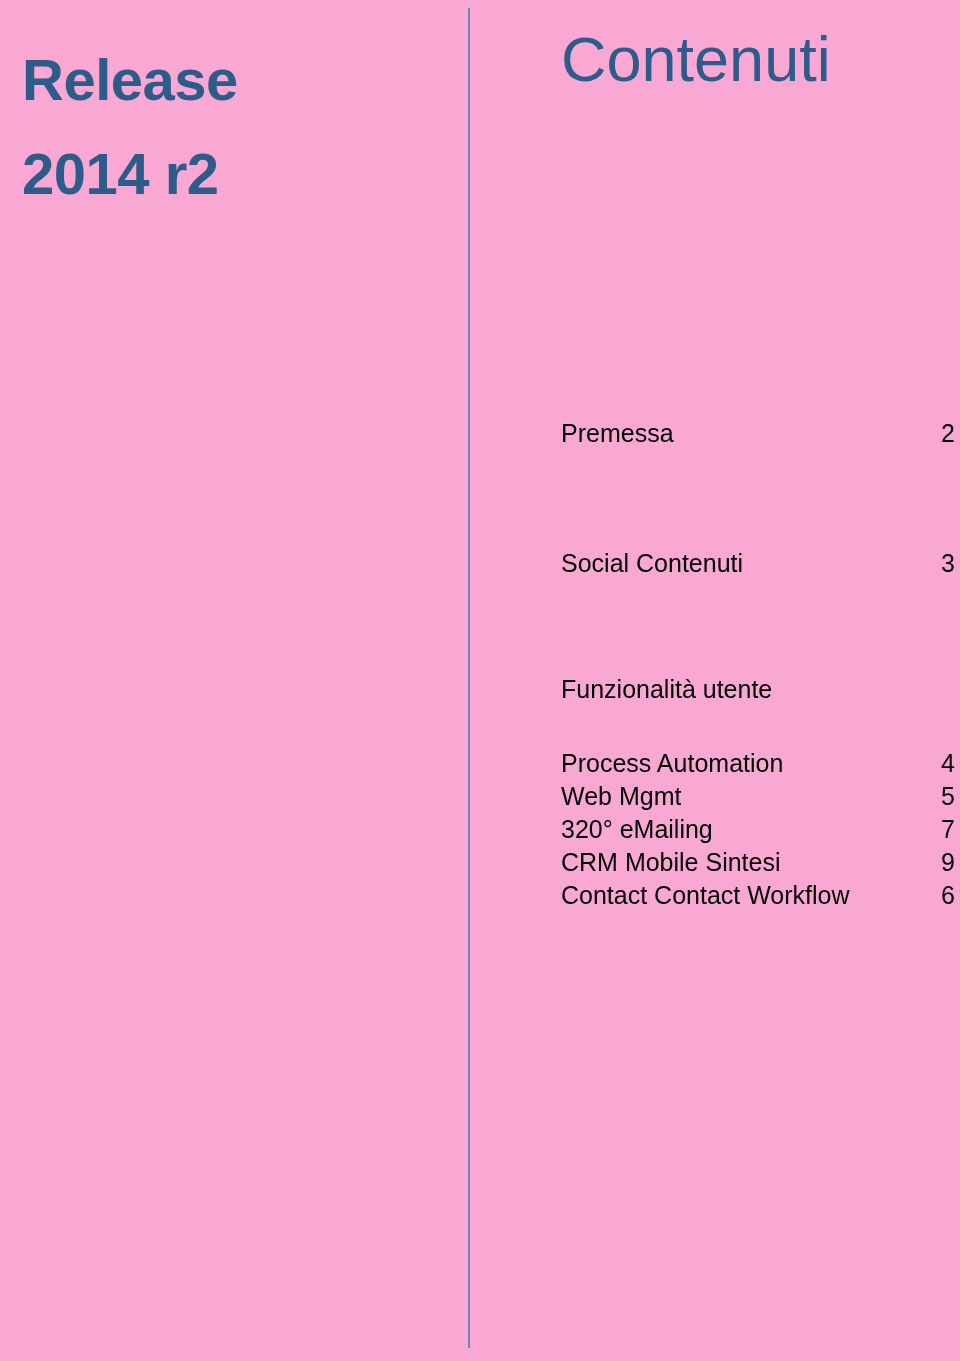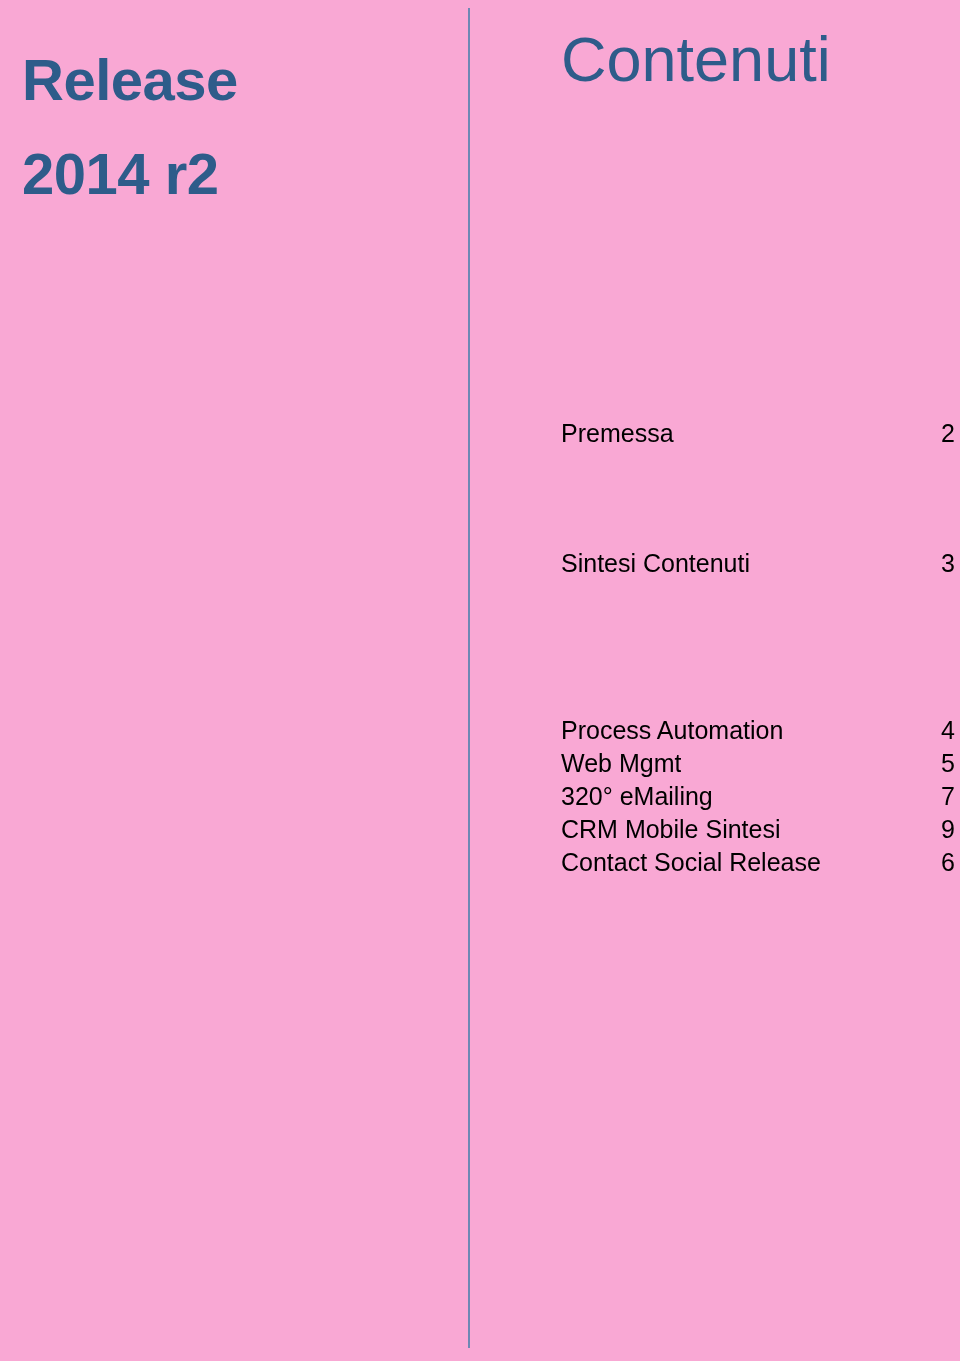--- a/index.html
+++ b/index.html
@@ -125,26 +125,30 @@
     <div class="toc">
 
       <div class="toc-row">
         <span class="label">Premessa</span>
         <span class="page-no">2</span>
       </div>
 
       <div class="gap-lg"></div>
 
       <div class="toc-row">
-        <span class="label">Sintesi Contenuti</span>
+        <span class="label">Social Contenuti</span>
         <span class="page-no">3</span>
       </div>
 
       <div class="gap-md"></div>
 
+      <div class="toc-row">
+        <span class="label">Funzionalità utente</span>
+        <span class="page-no"></span>
+      </div>
 
       <div class="gap-sm"></div>
 
       <div class="toc-row">
         <span class="label">Process Automation</span>
         <span class="page-no">4</span>
       </div>
 
       <div class="toc-row">
         <span class="label">Web Mgmt</span>
@@ -155,21 +159,21 @@
         <span class="label">320° eMailing</span>
         <span class="page-no">7</span>
       </div>
 
       <div class="toc-row">
         <span class="label">CRM Mobile Sintesi</span>
         <span class="page-no">9</span>
       </div>
 
       <div class="toc-row">
-        <span class="label">Contact Social Release</span>
+        <span class="label">Contact Contact Workflow</span>
         <span class="page-no">6</span>
       </div>
 
 
 
     </div>
   </div>
 
 </div>
 

